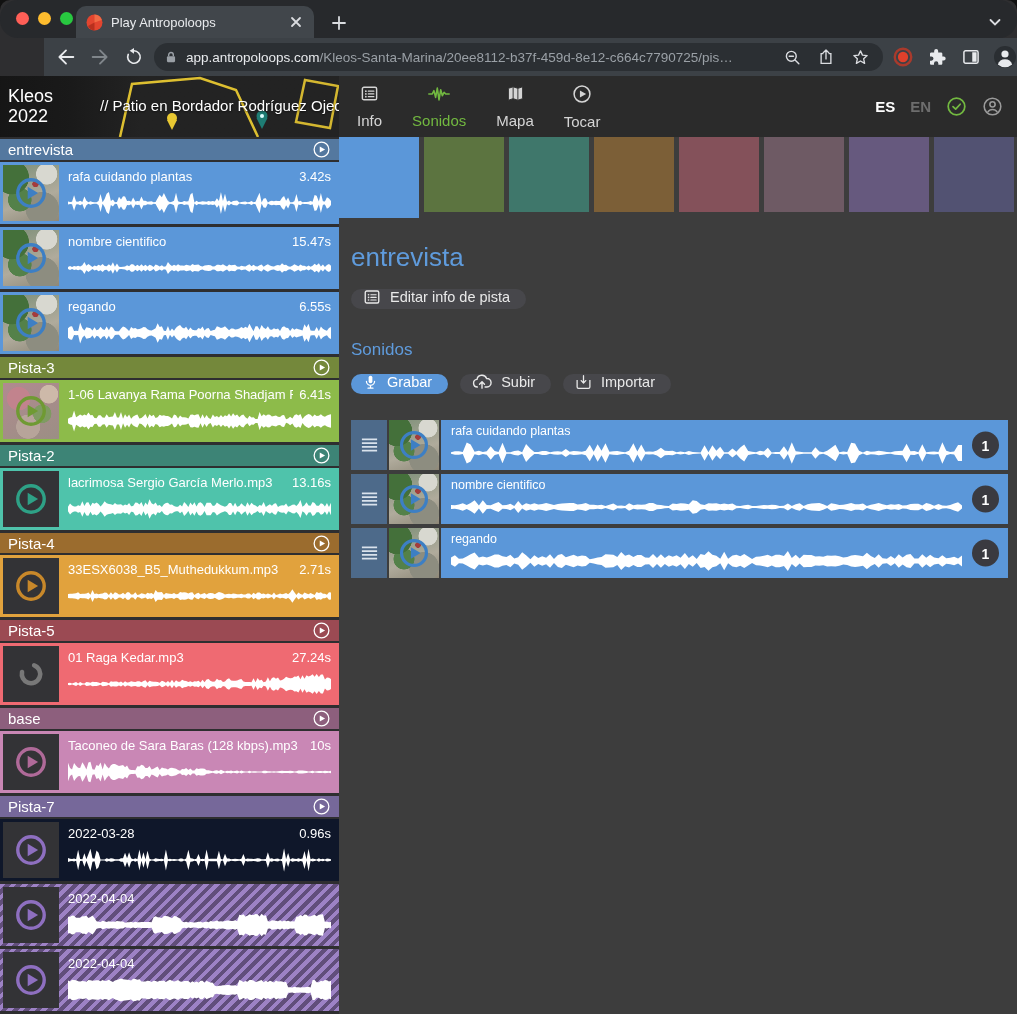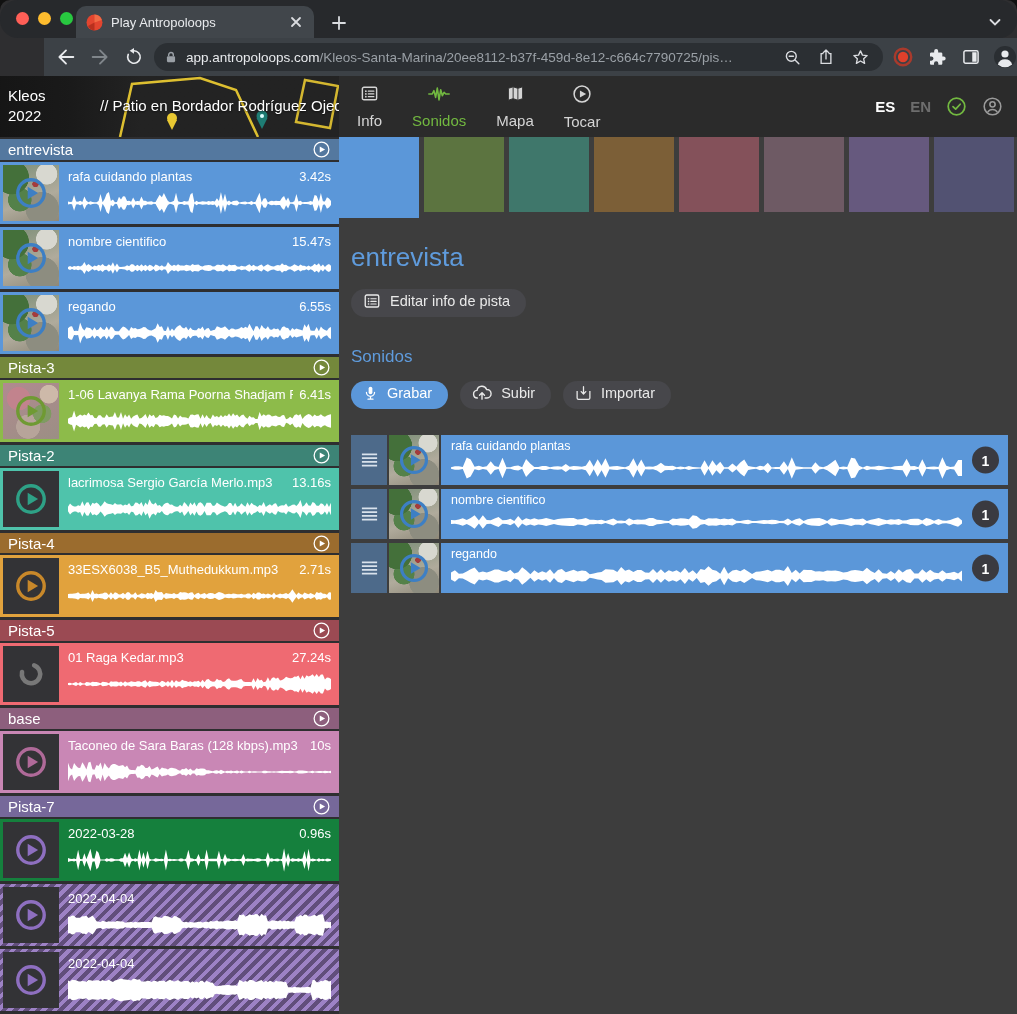--- a/index.html
+++ b/index.html
@@ -29,21 +29,21 @@
   .appheader{position:absolute;left:0;top:76px;width:100%;height:61px;background:#2b2b2b;display:flex;}
   .maphead{position:relative;width:339px;height:61px;flex:0 0 auto;overflow:hidden;cursor:pointer;
     background:
       radial-gradient(circle at 62% 30%,#8a6f54 0 7%,transparent 8%),
       radial-gradient(circle at 78% 60%,#9a4f44 0 6%,transparent 7%),
       radial-gradient(circle at 50% 75%,#b8a98c 0 9%,transparent 10%),
       radial-gradient(circle at 36% 40%,#a39072 0 10%,transparent 11%),
       radial-gradient(circle at 88% 25%,#7e6a52 0 8%,transparent 9%),
       linear-gradient(100deg,#3a4034 0 14%,#6f6apx 0,#77654e 30%,#8d7a5e 52%,#6d5f4c 74%,#7c6b52 100%);}
   .maphead .shade{position:absolute;inset:0;background:linear-gradient(90deg,rgba(20,20,20,.92) 0,rgba(20,20,20,.75) 70px,rgba(20,20,20,.35) 140px,rgba(20,20,20,.35));}
-  .logo{position:absolute;left:8px;top:10px;color:#fff;font-size:15px;line-height:20px;z-index:3;}
+  .logo{position:absolute;left:8px;top:10px;color:#fff;font-size:18px;line-height:20px;z-index:3;}
   .breadcrumb{position:absolute;left:100px;top:21px;color:#fff;font-size:15px;white-space:nowrap;z-index:3;text-shadow:0 1px 2px rgba(0,0,0,.6);}
   .mapsvg{position:absolute;inset:0;z-index:1;}
   .appnav{display:flex;align-items:center;gap:30px;padding-left:18px;flex:1;}
   .navitem{display:flex;align-items:center;gap:9px;color:#d5d5d5;font-size:15px;cursor:pointer;flex-direction:column;}
   .navitem.active{color:#72b840;}
   .langs{display:flex;align-items:center;gap:15px;padding-right:14px;}
   .lang{font-size:15px;font-weight:700;cursor:pointer;}
   .lang.on{color:#fff;}
   .lang.off{color:#6d6d6d;}
 
@@ -74,21 +74,21 @@
   .sdur{flex:0 0 auto;}
   .swave{height:26px;margin-top:6px;}
   .hatch{background:repeating-linear-gradient(135deg,#9d82c5 0 4px,#614e7b 4px 8px) !important;}
 
   .main{flex:1;background:#3d3d3d;position:relative;min-width:0;}
   .swatches{display:flex;gap:5px;align-items:flex-start;}
   .swatch{width:80px;height:75px;flex:0 0 auto;cursor:pointer;}
   .swatch.sel{height:81px;}
   .panel{padding:14px 9px 0 12px;}
   .ptitle-h{color:#5f9bdc;font-size:26px;font-weight:400;margin:10px 0 16px 0;}
-  .pill{display:inline-flex;align-items:center;gap:9px;height:28px;border-radius:15px;border:none;background:#47474b;
+  .pill{display:inline-flex;align-items:center;gap:9px;height:20px;border-radius:15px;border:none;background:#47474b;
         color:#e9e9e9;font-size:14.5px;padding:0 16px 4px 12px;font-family:inherit;cursor:pointer;}
   .pill.blue{background:#5b97d9;color:#fff;}
   .sounds-h{color:#5f9bdc;font-size:17px;font-weight:400;margin:30px 0 14px 0;}
   .actions{display:flex;gap:12px;margin-bottom:26px;}
   .prow{display:flex;height:50px;margin-bottom:4px;position:relative;}
   .phandle{width:36px;background:#4d6a8a;display:flex;align-items:center;justify-content:center;flex:0 0 auto;cursor:grab;}
   .pthumb{width:50px;height:50px;flex:0 0 auto;position:relative;display:flex;align-items:center;justify-content:center;overflow:hidden;margin-left:2px;}
   .pbody{flex:1;background:#5b97d9;margin-left:2px;position:relative;padding:4px 46px 4px 10px;box-sizing:border-box;min-width:0;cursor:pointer;}
   .pname{color:#fff;font-size:12.5px;}
   .pwave{height:26px;margin-top:2px;}
@@ -485,21 +485,21 @@
             </div>
           </div>
         </div>
         <div class="track-header" style="background: rgb(118, 104, 154);">
           <span>Pista-7</span>
           <svg width="19" height="19" viewBox="0 0 24 24">
             <circle cx="12" cy="12" r="9.3" stroke="#fff" stroke-width="1.6" fill="none"></circle>
             <path d="M9.8 8.2 L16.5 12 L9.8 15.8 Z" fill="#fff"></path>
           </svg>
         </div>
-        <div class="sound-item" style="background: #15803d;">
+        <div class="sound-item" style="background: #0f172a;">
           <div class="thumb darksq">
             <svg width="34" height="34" viewBox="0 0 36 36">
               <circle cx="18" cy="18" r="14" fill="none" stroke="#8e6fc0" stroke-width="3.6"></circle>
               <path d="M14.5 11.5 L25.5 18 L14.5 24.5 Z" fill="#8e6fc0"></path>
             </svg>
           </div>
           <div class="sbody">
             <div class="srowtop">
               <span class="stitle">2022-03-28</span>
               <span class="sdur">0.96s</span>

